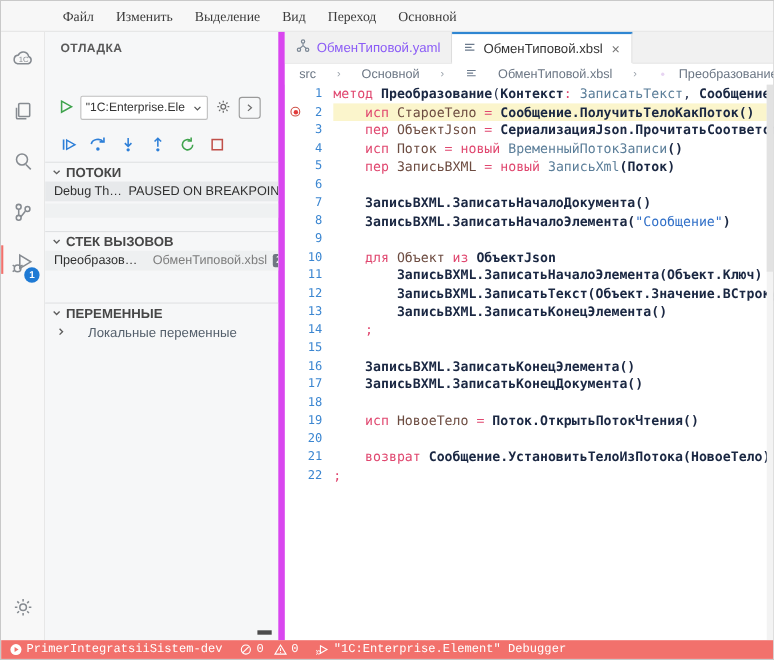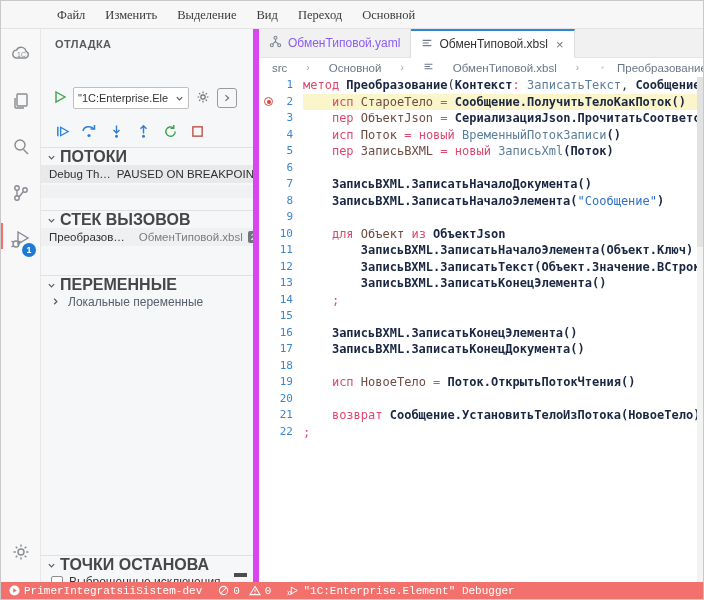--- a/index.html
+++ b/index.html
@@ -23,33 +23,33 @@
 
   .debug-controls-row1 { position:absolute; top:58px; left:12px; right:8px; height:22px; display:flex; align-items:center; gap:6px; }
   .launch-select { width:116px; height:22px; background:#fff; border:1px solid #bfbfbf; border-radius:2px; font-size:11px; color:#333; display:flex; align-items:center; padding:0 4px; overflow:hidden; white-space:nowrap; }
   .launch-select .sel-text { flex:1; overflow:hidden; }
   .open-panel-btn { width:20px; height:20px; border:1px solid #9a9a9a; border-radius:3px; display:flex; align-items:center; justify-content:center; }
 
   .debug-toolbar { position:absolute; top:92px; left:12px; height:20px; display:flex; gap:9px; align-items:center; }
   .dbg-btn { width:18px; height:18px; display:flex; align-items:center; justify-content:center; }
 
   .side-section { position:absolute; left:0; right:0; border-top:1px solid #dfe1e3; background:#f6f7f8; }
-  .section-header { height:17px; display:flex; align-items:center; gap:4px; padding-left:6px; font-size:16px; font-weight:bold; color:#474747; }
+  .section-header { height:17px; display:flex; align-items:center; gap:4px; padding-left:6px; font-size:12px; font-weight:bold; color:#474747; }
   .chev svg { stroke:#5e5e5e; fill:none; stroke-width:1.4; }
 
   .thread-row { height:18px; background:#e7e9eb; display:flex; align-items:center; padding-left:8px; font-size:11.5px; color:#2f2f2f; white-space:nowrap; overflow:hidden; }
   .thread-status { margin-left:6px; }
   .thread-row2 { height:13px; background:#eff1f2; margin-top:2px; }
 
   .stack-row { height:18px; display:flex; align-items:center; padding-left:8px; font-size:11.5px; white-space:nowrap; overflow:hidden; background:#eef0f1; }
   .stack-frame { color:#2f2f2f; }
   .stack-file { color:#7c7c7c; margin-left:14px; }
   .stack-badge { margin-left:5px; background:#6e7680; color:#fff; font-size:9.5px; padding:0 3px; border-radius:2px; line-height:12px; }
 
-  .var-row { height:18px; display:flex; align-items:center; gap:8px; padding-left:10px; font-size:12px; color:#55606c; }
+  .var-row { height:18px; display:flex; align-items:center; gap:20px; padding-left:10px; font-size:12px; color:#55606c; }
 
   .bp-row { height:18px; display:flex; align-items:center; gap:6px; padding-left:10px; font-size:12px; color:#333; }
   .bp-check { width:12px; height:12px; border:1px solid #8d8d8d; border-radius:2px; background:#fff; flex:none; }
 
   .sidebar-dash { position:absolute; bottom:5px; right:6px; width:13px; height:4px; background:#4c4c4c; }
 
   
   .editor { position:absolute; top:28px; left:258px; right:0; bottom:17px; background:#fff; }
   .tab-strip { position:absolute; top:0; left:0; right:0; height:29px; background:#f1f1f1; border-bottom:1px solid #e4e4e4; display:flex; }
   .tab { display:flex; align-items:center; gap:6px; padding:0 10px; font-size:12px; color:#8b5cf6; border-right:1px solid #ddd; }
@@ -258,34 +258,20 @@
       </div>
       <div class="var-row">
         <span class="chev"><svg width="9" height="9" viewBox="0 0 10 10">
               <path d="M3.5 2l3 3-3 3"></path>
             </svg></span>
         <span>Локальные переменные</span>
       </div>
     </div>
 
 
-    <div class="side-section" style="top:526px;">
-      <div class="section-header">
-        <span class="chev"><svg width="9" height="9" viewBox="0 0 10 10">
-              <path d="M2 3.5l3 3 3-3"></path>
-            </svg></span>
-        <span>ТОЧКИ ОСТАНОВА</span>
-      </div>
-      <div>
-          <div class="bp-row">
-            <span class="bp-check"></span>
-            <span>Выброшенные исключения</span>
-          </div>
-        </div>
-    </div>
 
     <div class="sidebar-dash"></div>
   </div>
 
   <div class="editor">
     <div class="tab-strip">
       <div class="tab inactive">
         <span>
           <svg width="13" height="13" viewBox="0 0 14 14">
               <circle cx="7" cy="3" r="1.6" fill="none" stroke="#7b8794" stroke-width="1.2"></circle>

